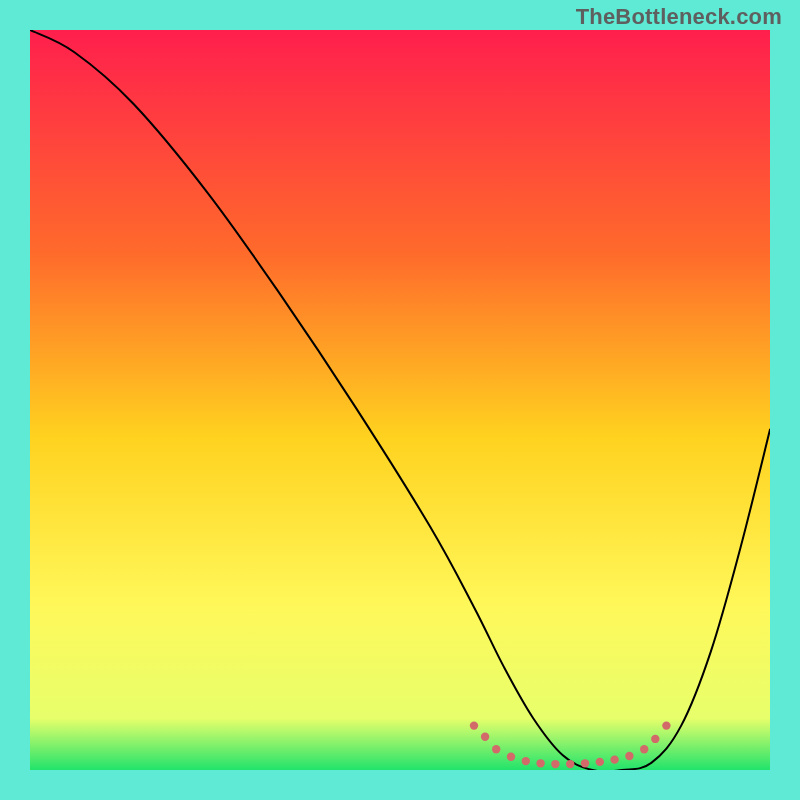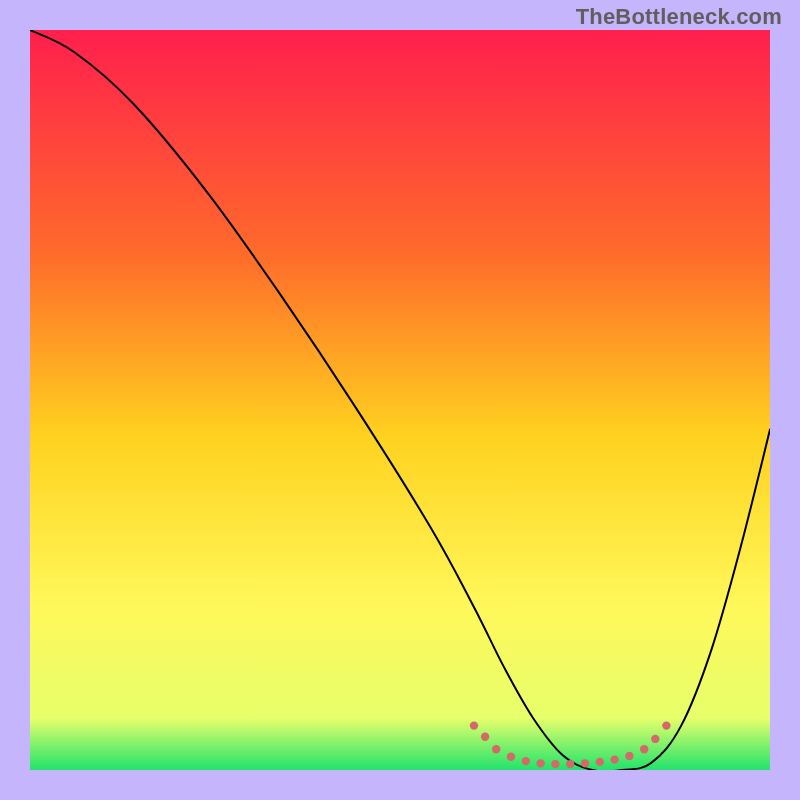--- a/index.html
+++ b/index.html
@@ -1,21 +1,21 @@
 <!DOCTYPE html>
 <html><head>
 <meta charset="utf-8">
 <style>
   * { margin: 0; padding: 0; box-sizing: border-box; }
   html, body { width: 800px; height: 800px; overflow: hidden; background: #000; }
   .frame {
     position: relative;
     width: 800px;
     height: 800px;
-    background: #c4b5fd;
+    background: #5eead4;
   }
   .watermark {
     position: absolute;
     top: 4px;
     right: 18px;
     font-family: Arial, Helvetica, sans-serif;
     font-size: 22px;
     font-weight: 600;
     color: #5f5f5f;
     letter-spacing: 0.2px;

